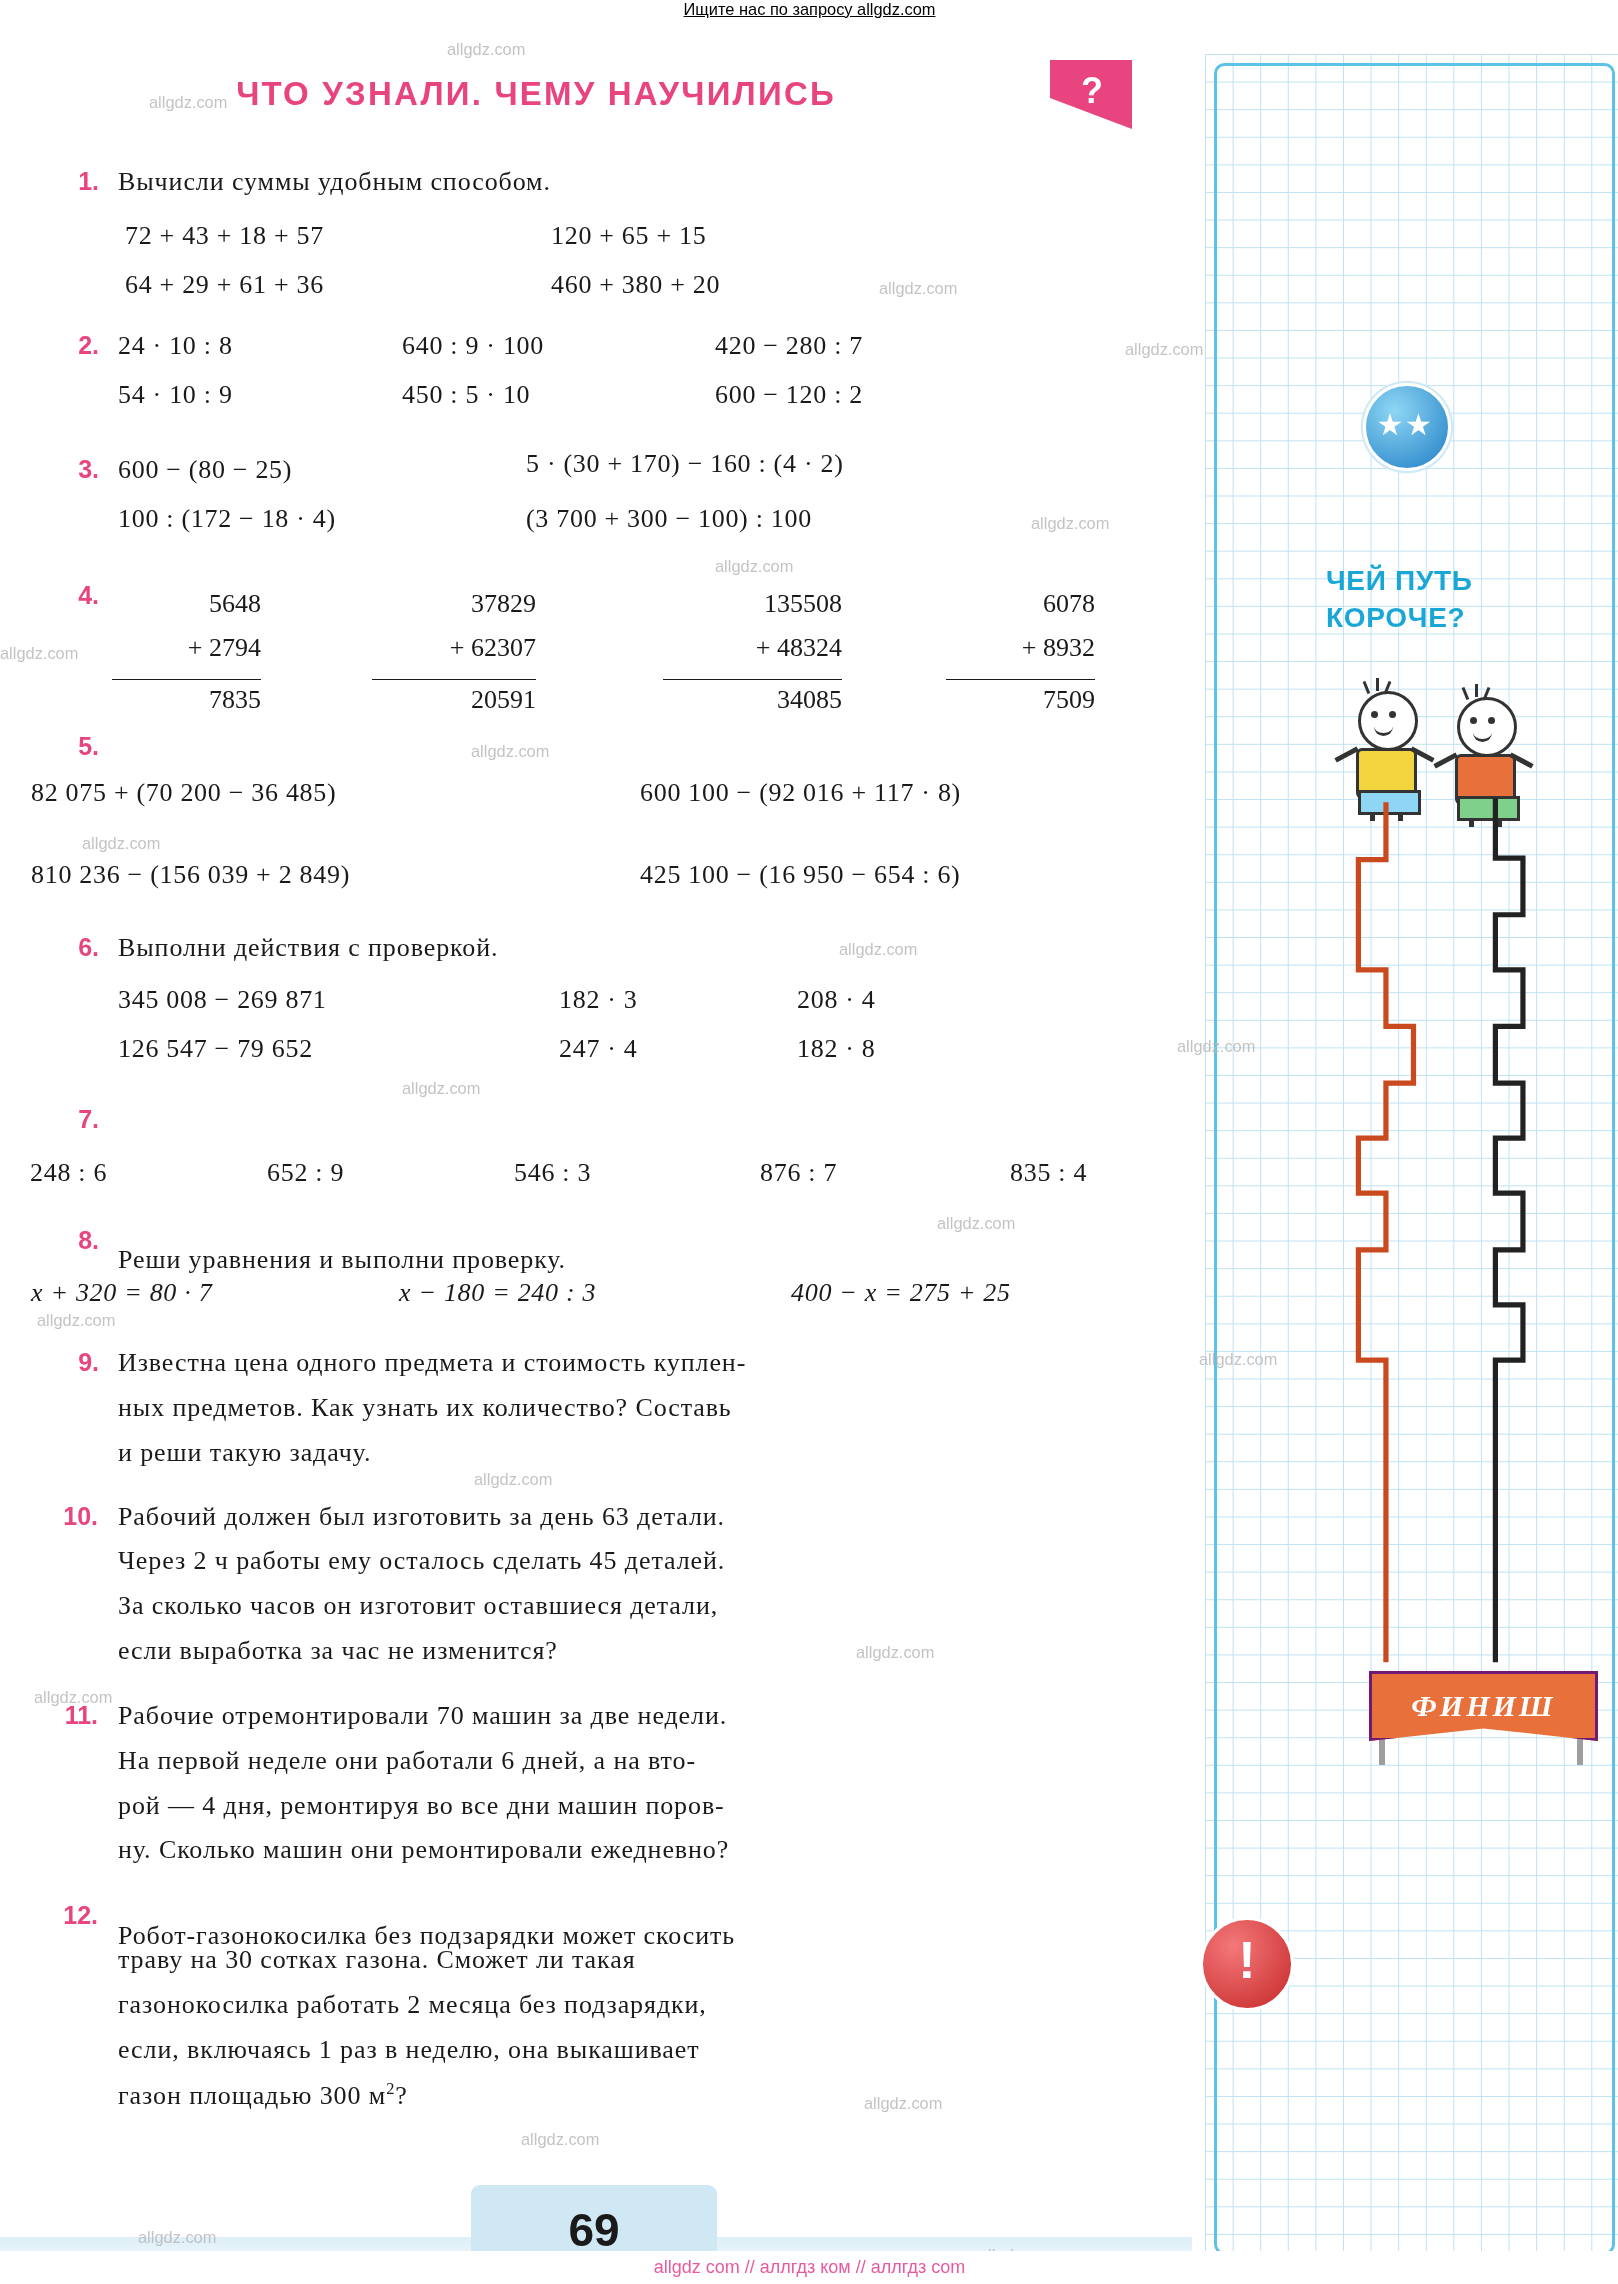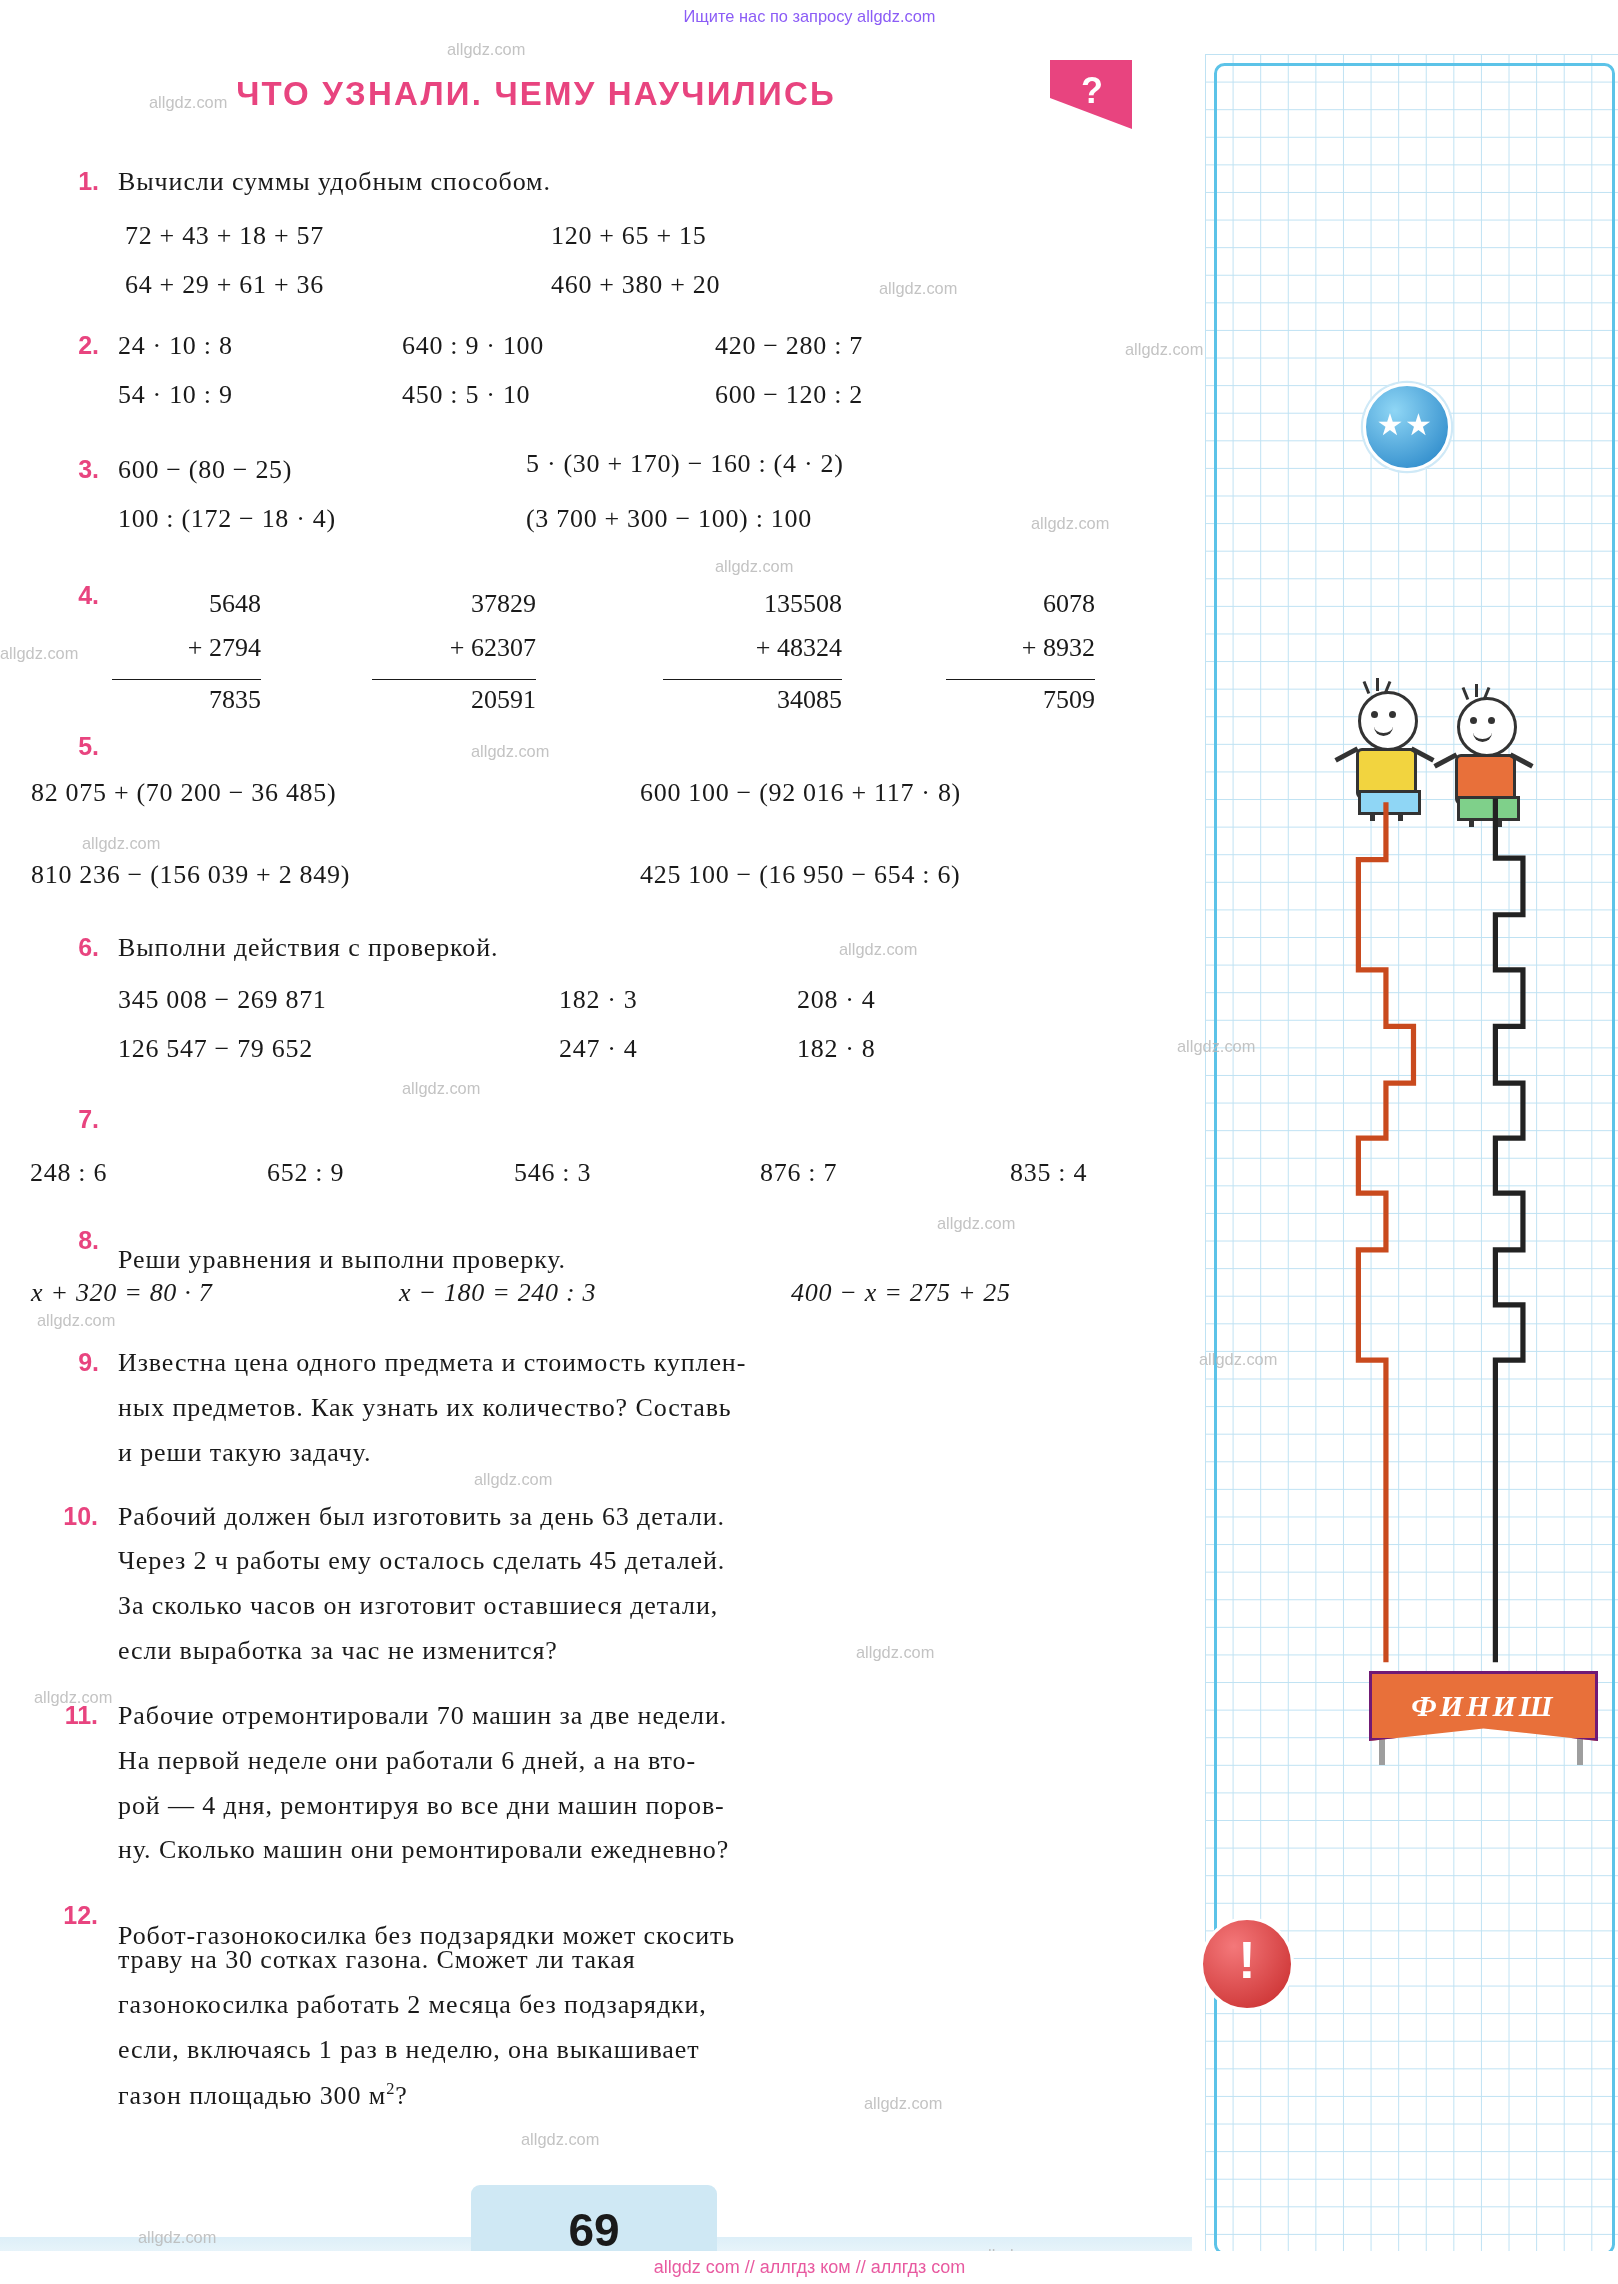--- a/index.html
+++ b/index.html
@@ -1,22 +1,23 @@
 <!DOCTYPE html>
 <html style="font-size:12px"><head>
 <meta charset="utf-8">
 <style>
   html,body{margin:0;padding:0;background:#ffffff;}
   body{width:1619px;height:2284px;font-family:"Liberation Serif",serif;position:relative;overflow:hidden;}
 
   .top-banner{
     position:absolute;top:0;left:0;width:1619px;height:33px;
-    display:flex;align-items:center;justify-content:center;
-    color:#8b5cf6;font-family:"Liberation Sans",sans-serif;font-size:16.4px;
+    display:flex;align-items:flex-start;justify-content:center;
+    color:#000000;font-family:"Liberation Sans",sans-serif;font-size:16.4px;
     background:#ffffff;
+    text-decoration:underline;
   }
 
   .page{
     position:absolute;top:33px;left:0;width:1619px;height:2251px;background:#ffffff;
   }
 
   
   .left-col{
     position:absolute;left:83px;top:4.5px;width:1087px;height:2137px;
     background:#ffffff;
@@ -269,20 +270,24 @@
 
   <div class="right-col"></div>
   <div class="grid-paper"></div>
   <div class="grid-frame"></div>
 
   <div class="badge">
     <span class="star" style="left:10.4px;">★</span>
     <span class="star" style="left:39px;">★</span>
   </div>
 
+  <div class="side-title">
+    <div>ЧЕЙ  ПУТЬ</div>
+    <div>КОРОЧЕ?</div>
+  </div>
 
   <div class="kid" style="left:1340px;top:648px;width:112px;height:149px;">
     <div class="hair" style="left:25px;top:0;transform:rotate(-22deg);"></div>
     <div class="hair" style="left:36px;top:-3px;"></div>
     <div class="hair" style="left:46px;top:0;transform:rotate(22deg);"></div>
     <div class="head" style="left:18px;top:10.4px;"></div>
     <div class="eye" style="left:31px;top:30px;"></div>
     <div class="eye" style="left:49px;top:30px;"></div>
     <div class="mouth" style="left:34px;top:43px;"></div>
     <div class="body" style="left:16.4px;top:67px;background:#f2d43f;"></div>

